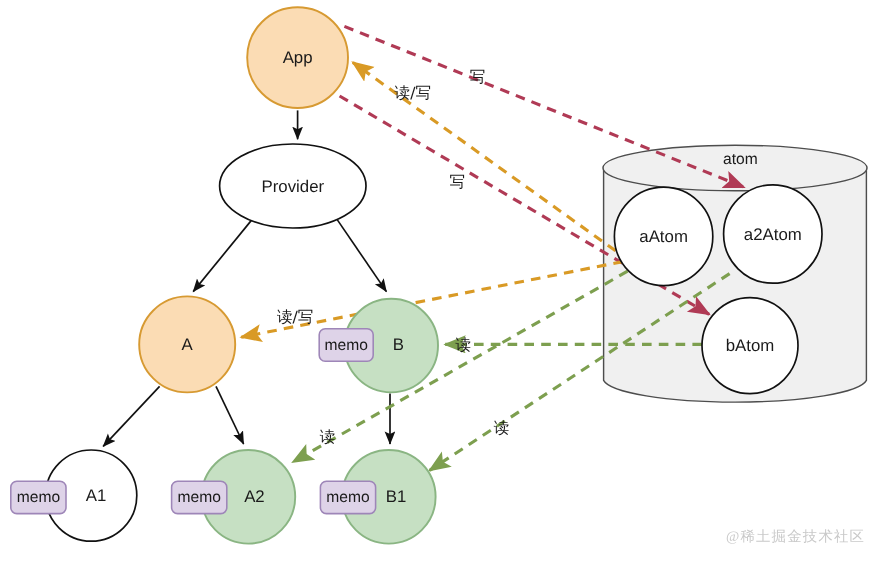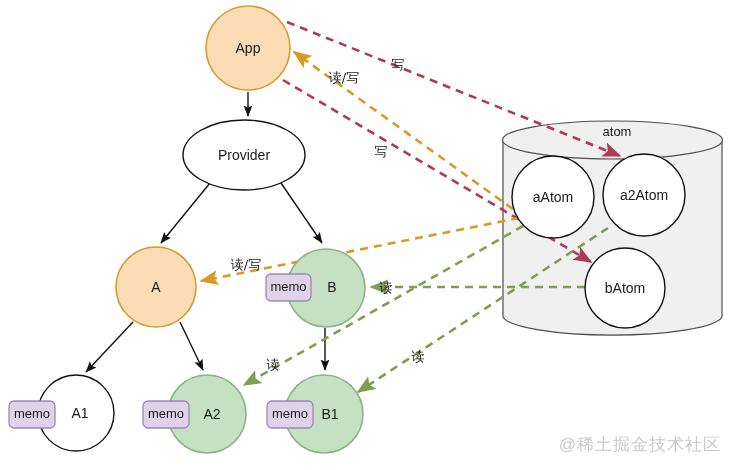--- a/index.html
+++ b/index.html
@@ -47,22 +47,22 @@
     font-family: "Liberation Sans", "DejaVu Sans", sans-serif;
     font-size: 13px;
     fill: #1a1a1a;
     text-anchor: middle;
     dominant-baseline: middle;
   }
   .watermark {
     position: absolute;
     right: 12px;
     bottom: 14px;
-    font-family: Liberation Sans, sans-serif;
-    font-size: 17px;
+    font-family: Liberation Serif, serif;
+    font-size: 12px;
     color: #c9c9c9;
     letter-spacing: 1px;
     user-select: none;
   }
   .solid-edge {
     stroke: #111111;
     stroke-width: 1.4;
     fill: none;
   }
 </style>

